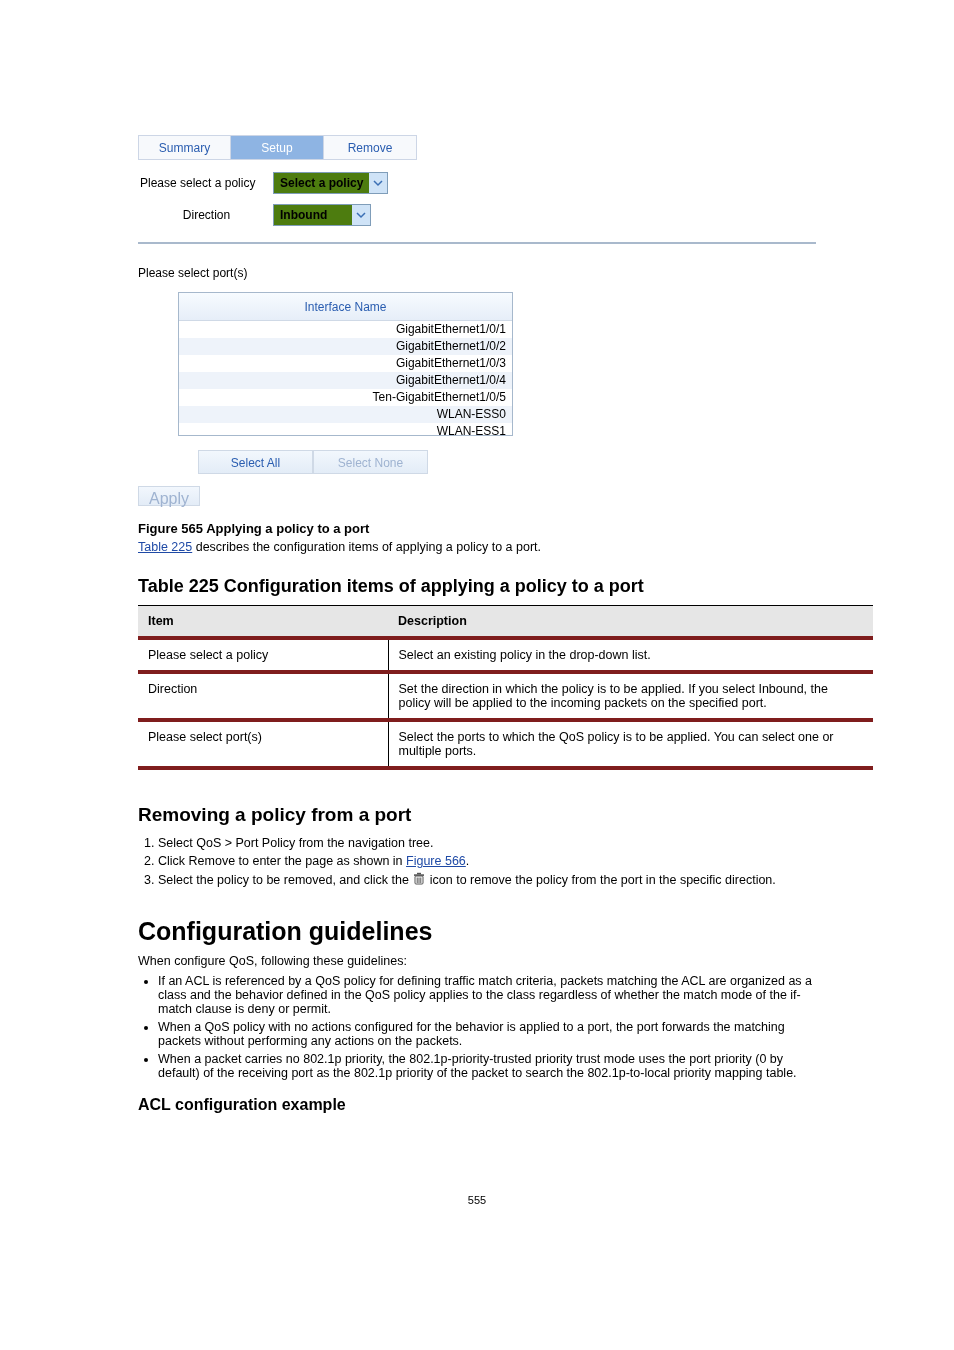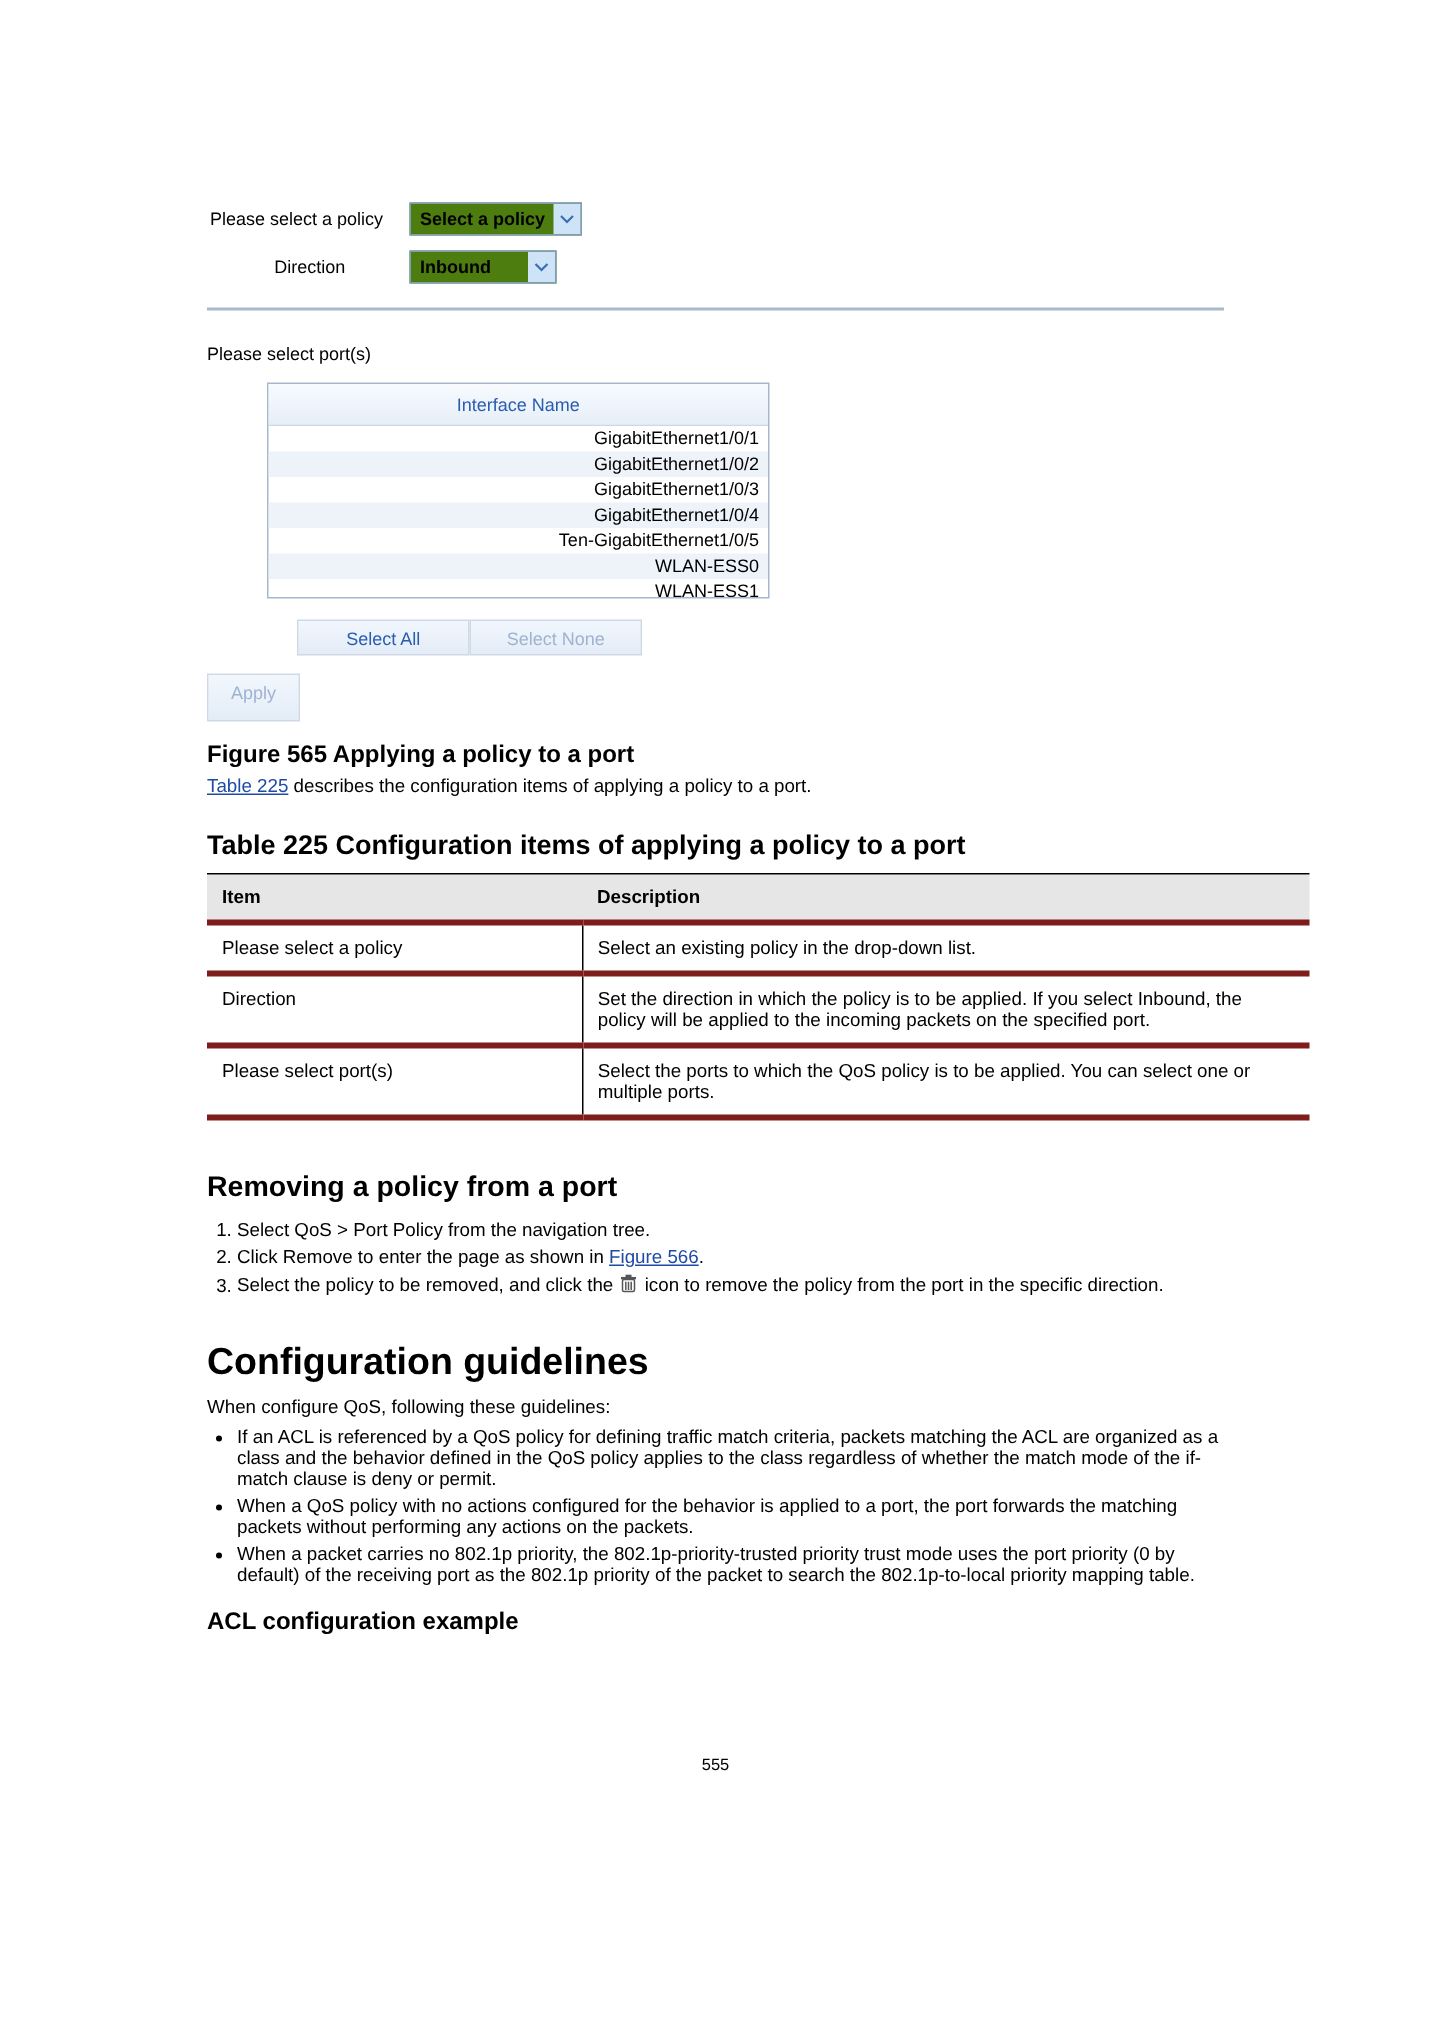--- a/index.html
+++ b/index.html
@@ -125,37 +125,37 @@
     text-align: center;
     color: #2a5db0;
     font-size: 12px;
     background: linear-gradient(#f2f7fd,#e3ecf7);
     border: 1px solid #cfd9e6;
   }
   .flatbtn.disabled { color: #9fb3d1; }
   .apply-btn {
     margin-top: 12px;
     display: inline-block;
-    height: 32px;
+    height: 20px;
     line-height: 24px;
     width: 62px;
     text-align: center;
-    font-size: 12px;
+    font-size: 16px;
     color: #9fb3d1;
     background: linear-gradient(#f2f7fd,#e3ecf7);
     border: 1px solid #cfd9e6;
   }
   .long-rule {
     height: 2px;
     background: #ffffff;
   }
 
   
   .caption {
-    font-size: 16px;
+    font-size: 13px;
     margin: 12px 0 4px 78px;
   }
   .after-text { font-size: 12.5px; margin-left:78px; margin-right:90px;}
 
   .table-caption {
     font-weight: bold;
     font-size: 18px;
     margin: 22px 78px 8px 78px;
   }
   table.doc {
@@ -207,20 +207,25 @@
     font-weight: bold;
     margin: 16px 78px 6px 78px;
   }
 </style>
 </head>
 <body>
 
 <div class="page">
 
   <div class="ui-panel">
+    <div class="tabbar">
+      <div class="tab">Summary</div>
+      <div class="tab active">Setup</div>
+      <div class="tab">Remove</div>
+    </div>
 
     <div class="form-area">
       <div class="form-row">
         <span class="form-label">Please select a policy</span>
         <div class="select-wrap">
           <span class="sel-text">Select a policy</span>
           <span class="sel-btn">
             <svg width="10" height="10" viewBox="0 0 10 10">
                 <path d="M1 3 L5 7 L9 3" fill="none" stroke="#3b6fb5" stroke-width="1.5"></path>
               </svg>

